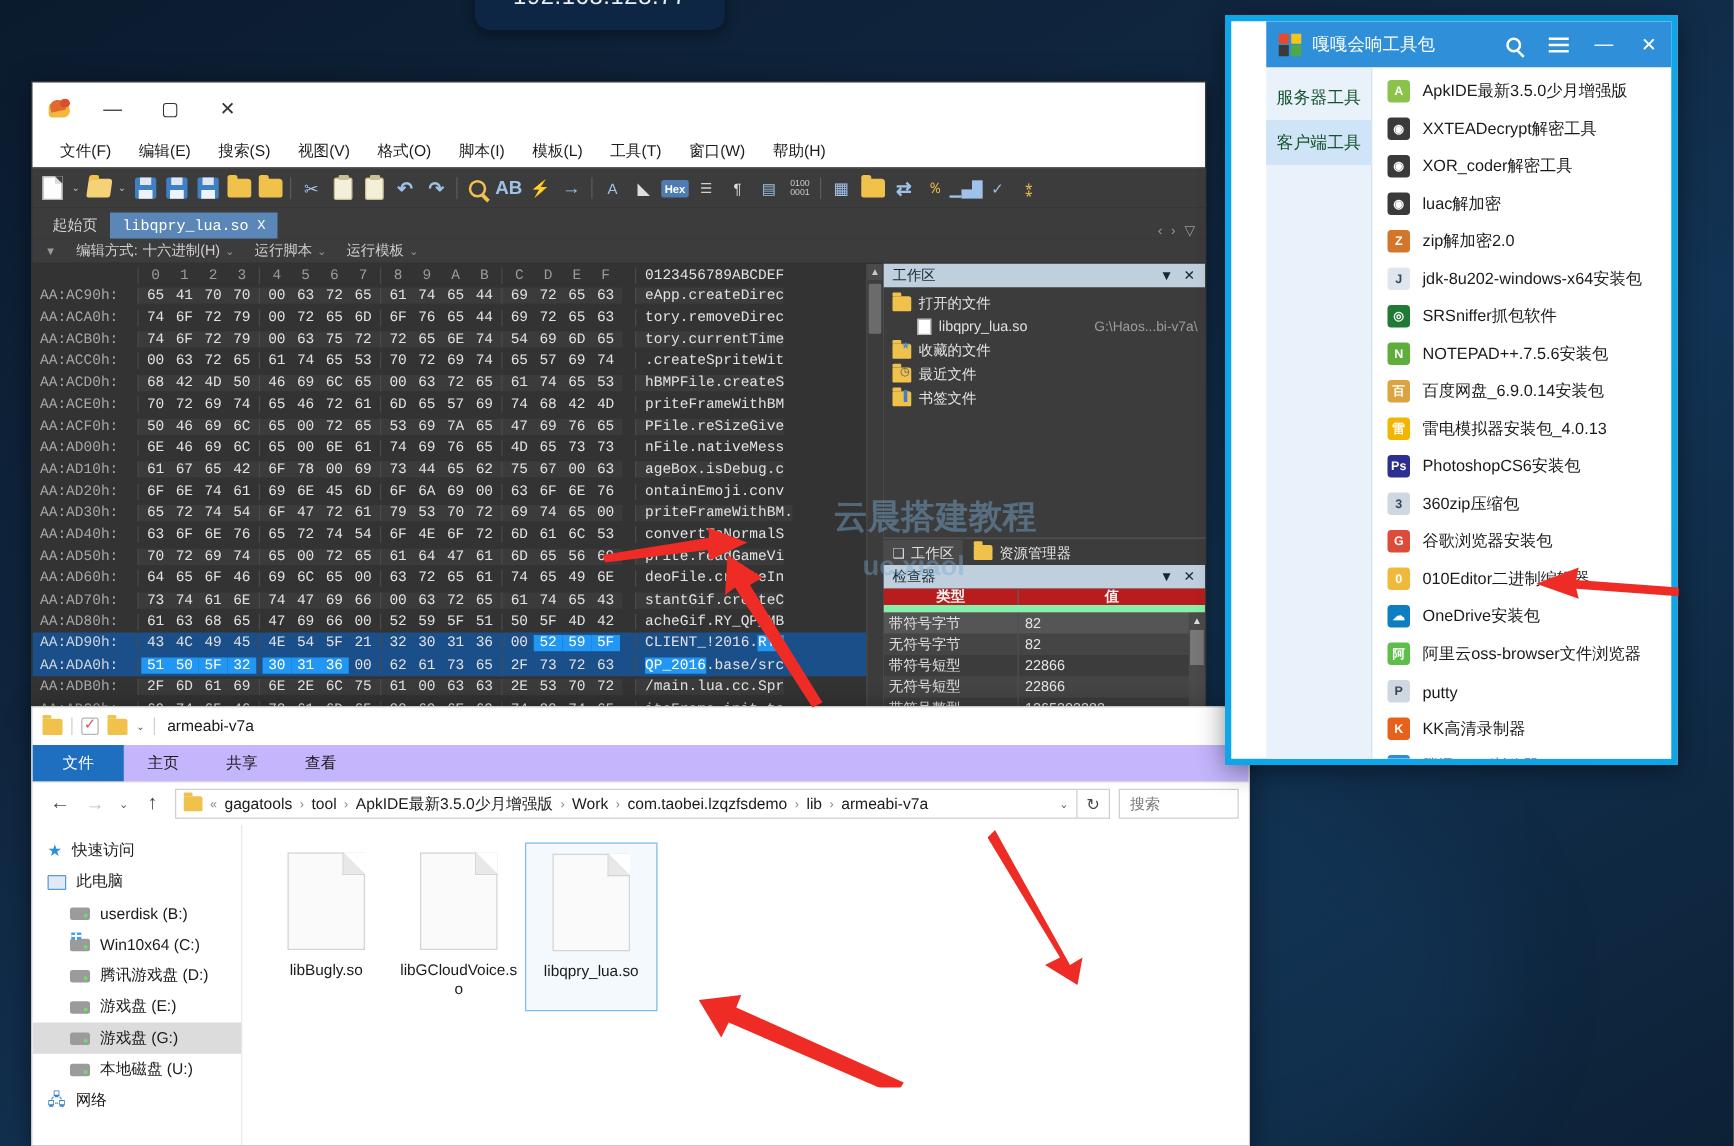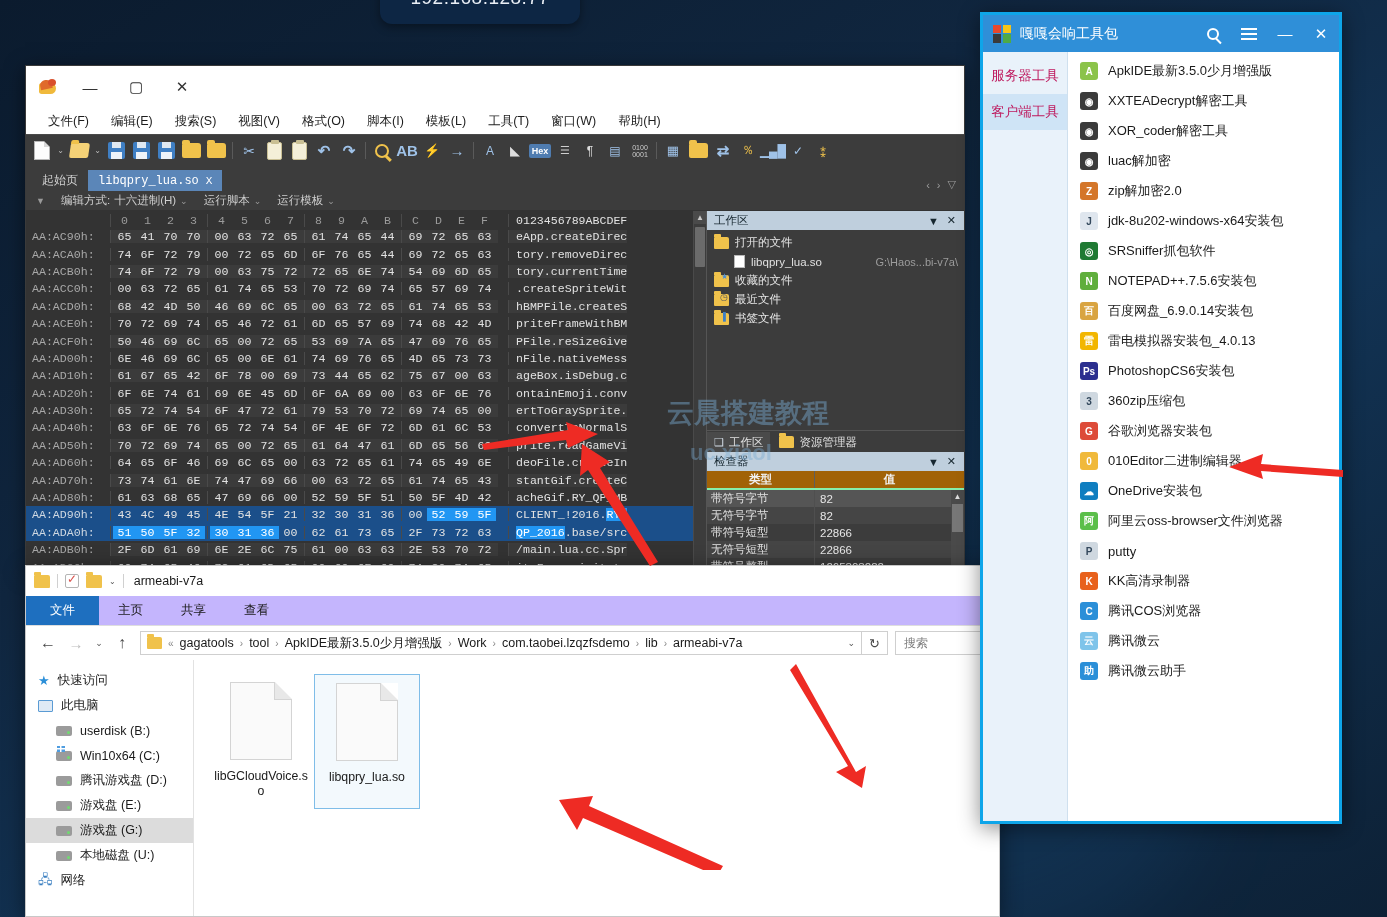--- a/index.html
+++ b/index.html
@@ -112,21 +112,21 @@
   .fol.star:after{content:"★";position:absolute;left:7px;top:-3px;font-size:8px;color:#4f8fd4}
   .fol.clock:after{content:"◷";position:absolute;left:6px;top:-2px;font-size:9px;color:#5a5a5a}
   .fol.book:after{content:"▌";position:absolute;left:9px;top:-1px;font-size:8px;color:#3f7fc4}
   .docpg{width:11px;height:13px;background:#fff;border:1px solid #b9b9b9;flex:0 0 auto}
   .ws-filler{flex:1;background:#3c3c3c}
 
   .dock-tabs{height:22px;background:#3c3c3c;display:flex;align-items:flex-end;flex:0 0 auto;gap:2px;border-top:1px solid #555}
   .dock-tab{height:20px;display:flex;align-items:center;gap:5px;padding:0 7px;font-size:11.5px;color:#e0e0e0}
   .dock-tab.active{background:#4a4a4a}
   .insp-grid{flex:1;background:#3c3c3c;display:flex;flex-direction:column;min-height:0}
-  .insp-hdrow{height:19px;display:flex;background:#a16207;border-bottom:2px solid #86efac;flex:0 0 auto}
+  .insp-hdrow{height:19px;display:flex;background:#b91c1c;border-bottom:6px solid #86efac;flex:0 0 auto}
   .insp-hdrow div{font-size:11.5px;color:#f0f0f0;display:flex;align-items:center;justify-content:center;font-weight:bold}
   .ih-type{width:108px;border-right:1px solid #5e5e5e}
   .ih-val{flex:1}
   .insp-rows{flex:1;overflow:hidden;position:relative}
   .insp-row{height:17px;display:flex;align-items:center}
   .insp-row.odd{background:#454545}
   .insp-row.selr{background:#555}
   .ir-type{width:108px;font-size:11.5px;color:#e0e0e0;padding-left:4px;border-right:1px solid #4f4f4f;height:17px;display:flex;align-items:center}
   .ir-val{flex:1;font-size:11.5px;color:#e6e6e6;padding-left:5px}
   .insp-sb{position:absolute;right:0;top:0;bottom:0;width:13px;background:#4a4a4a}
@@ -183,41 +183,41 @@
   .fe-files{flex:1;background:#fff;padding:14px 0 0 14px;display:flex;flex-wrap:wrap;align-content:flex-start;gap:0;overflow:hidden}
   .fitem{width:106px;height:135px;display:flex;flex-direction:column;align-items:center;padding-top:8px}
   .fitem.sel{background:#f3f9fd;border:1px solid #7fbde8}
   .fdoc{width:62px;height:78px;background:#fafafa;border:1px solid #d4d4d4;position:relative;flex:0 0 auto}
   .fdoc:after{content:"";position:absolute;right:-1px;top:-1px;border-width:0 17px 17px 0;border-style:solid;border-color:#e8e8e8 #fff}
   .fdoc:before{content:"";position:absolute;right:-1px;top:-1px;width:17px;height:17px;border-left:1px solid #d4d4d4;border-bottom:1px solid #d4d4d4;}
   .fname{font-size:12.3px;color:#1a1a1a;text-align:center;margin-top:9px;line-height:15px;width:100px;word-break:break-word}
 
   
   .tx-win{
-    position:absolute;left:980px;top:12px;width:362px;height:812px;
-    background:#fff;border:3px solid #0ea5e9;box-shadow:0 4px 20px rgba(0,0,0,.45);
-    display:flex;flex-direction:column;overflow:hidden;
+    position:absolute;left:980px;top:12px;width:362px;height:600px;
+    background:#fff;border:5px solid #0ea5e9;box-shadow:0 4px 20px rgba(0,0,0,.45);
+    display:flex;flex-direction:column;overflow:hidden;padding-left:28px;
   }
   .tx-title{height:37px;background:#2f8fd8;display:flex;align-items:center;padding:0 0 0 10px;flex:0 0 auto}
   .tx-logo{width:18px;height:18px;flex:0 0 auto;display:grid;grid-template-columns:1fr 1fr;grid-template-rows:1fr 1fr;gap:1.5px;margin-right:9px}
   .tx-logo i{display:block}
   .tx-logo i:nth-child(1){background:#e8482c}
   .tx-logo i:nth-child(2){background:#f5c518}
   .tx-logo i:nth-child(3){background:#3a3a3a}
   .tx-logo i:nth-child(4){background:#4faa46}
   .tx-t{font-size:14px;color:#fff;flex:1}
   .tx-btn{width:36px;height:37px;display:flex;align-items:center;justify-content:center;color:#fff;font-size:15px}
   .mag-w{width:12px;height:12px;border:2px solid #fff;border-radius:50%;position:relative}
   .mag-w:after{content:"";position:absolute;right:-5px;bottom:-4px;width:7px;height:2px;background:#fff;transform:rotate(45deg)}
   .ham{width:16px;height:12px;display:flex;flex-direction:column;justify-content:space-between}
   .ham i{display:block;height:2px;background:#fff}
 
   .tx-body{flex:1;display:flex;min-height:0}
   .tx-cats{width:85px;flex:0 0 auto;background:#e9f2fa;border-right:1px solid #cfe0ee;padding-top:6px}
-  .tx-cat{height:36px;display:flex;align-items:center;justify-content:center;font-size:13.5px;color:#be185d}
+  .tx-cat{height:36px;display:flex;align-items:center;justify-content:center;font-size:13.5px;color:#14532d}
   .tx-cat.active{background:#cfe4f6}
   .tx-list{flex:1;background:#fff;overflow:hidden;padding-top:4px}
   .tx-item{height:30px;display:flex;align-items:center;gap:10px;padding-left:12px;font-size:13px;color:#1a1a1a;white-space:nowrap}
   .tic{width:18px;height:18px;flex:0 0 auto;border-radius:3px;display:flex;align-items:center;justify-content:center;font-size:10px;color:#fff;font-weight:bold;position:relative}
 
   
   .arrow{position:absolute;pointer-events:none}
   .watermark{position:absolute;color:rgba(120,170,210,.45);font-size:27px;font-weight:bold;pointer-events:none;white-space:nowrap}
   .watermark.sm{font-size:22px;color:rgba(120,170,210,.40)}
 </style>
@@ -738,21 +738,21 @@
                   <div class="hx-b">70</div>
                   <div class="hx-b">72</div>
                 </div>
                 <div class="hx-grp">
                   <div class="hx-b">69</div>
                   <div class="hx-b">74</div>
                   <div class="hx-b">65</div>
                   <div class="hx-b">00</div>
                 </div>
               </div>
-              <div class="hx-ascii">ertToGraySprite.</div>
+              <div class="hx-ascii">priteFrameWithBM.</div>
             </div>
             <div class="hexrow">
               <div class="hx-addr">AA:AD40h:</div>
               <div class="hx-cols">
                 <div class="hx-grp">
                   <div class="hx-b">63</div>
                   <div class="hx-b">6F</div>
                   <div class="hx-b">6E</div>
                   <div class="hx-b">76</div>
                 </div>
@@ -1196,20 +1196,24 @@
           <span>本地磁盘 (U:)</span>
         </div>
         <div class="sd-row">
           <span class="i-net">🖧</span>
           <span>网络</span>
         </div>
       </div>
     <div class="fe-files" id="fefiles">
         <div class="fitem">
           <div class="fdoc"></div>
+          <div class="fname">libBugly.so</div>
+        </div>
+        <div class="fitem">
+          <div class="fdoc"></div>
           <div class="fname">libGCloudVoice.so</div>
         </div>
         <div class="fitem sel">
           <div class="fdoc"></div>
           <div class="fname">libqpry_lua.so</div>
         </div>
       </div>
   </div>
 </div>
 

